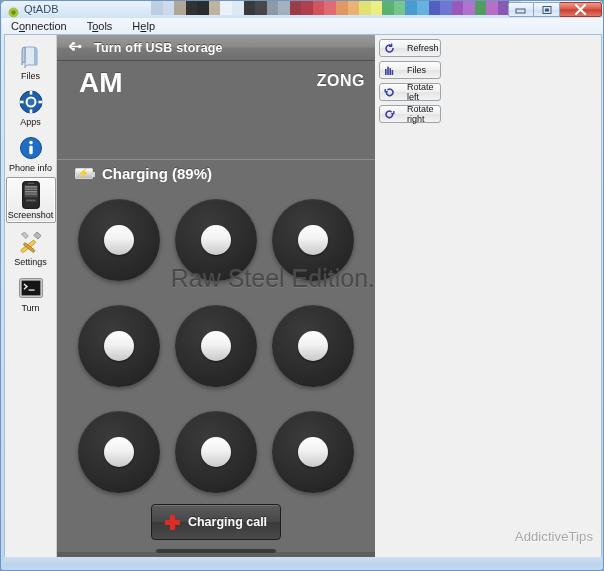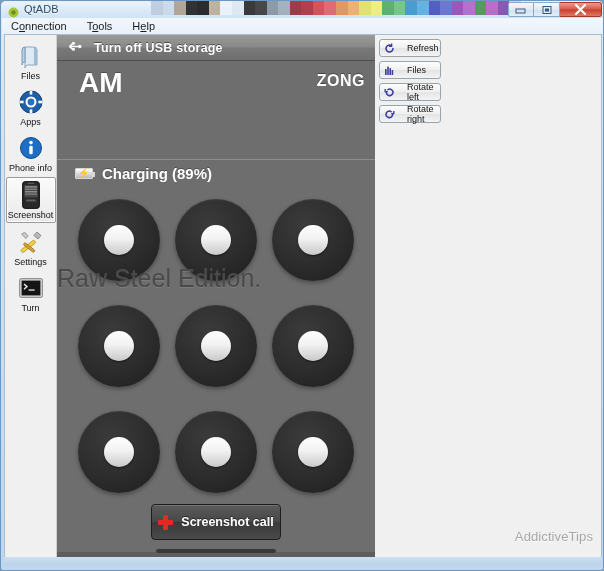--- a/index.html
+++ b/index.html
@@ -158,21 +158,21 @@
     width: 2px; height: 5px; background: #d8d8d8;
   }
   .battery .bolt { font-size: 9px; color: #3a3a3a; line-height: 9px; }
   .charge-label {
     font-size: 15px; color: #fff; font-weight: bold;
     text-shadow: 0 -1px 0 rgba(0,0,0,.3);
   }
 
   .watermark-phone {
     position: absolute; left: 0; top: 229px; width: 318px;
-    text-align: left;
+    text-align: right;
     font-size: 25px; color: #4a4a4a;
     text-shadow: 0 1px 0 rgba(255,255,255,.10);
     pointer-events: none;
   }
 
   .pattern {
     position: absolute; left: 0; top: 164px; width: 318px;
     display: grid;
     grid-template-columns: repeat(3, 1fr);
     row-gap: 24px;
@@ -465,21 +465,21 @@
           </div>
           <div class="dot-outer">
             <div class="dot-inner"></div>
           </div>
         </div>
 
       <div class="watermark-phone">Raw Steel Edition.</div>
 
       <div class="emergency">
         <span class="cross"></span>
-        <span class="label">Screenshot call</span>
+        <span class="label">Charging call</span>
       </div>
 
       <div class="phone-bottom">
         <span class="nub"></span>
       </div>
     </div>
 
     <div class="toolpanel" id="toolpanel">
         <div class="tbtn">
           <span class="bico">

